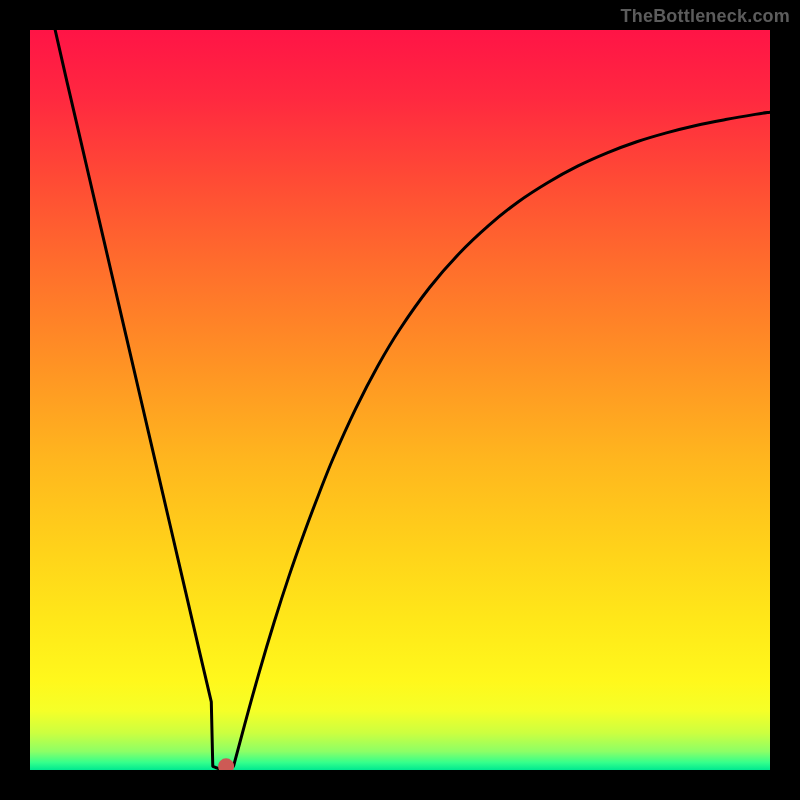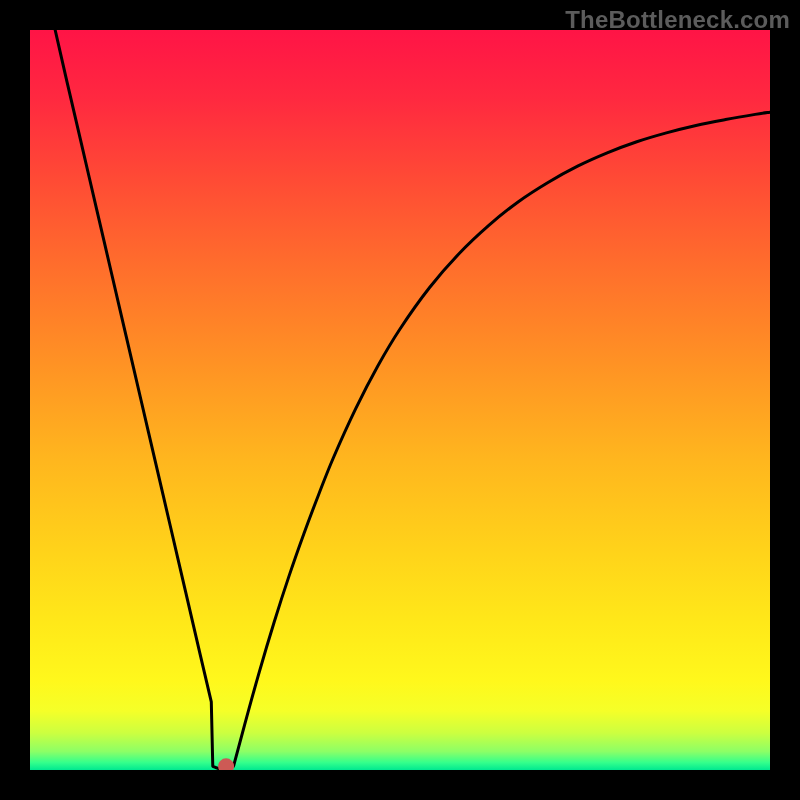--- a/index.html
+++ b/index.html
@@ -22,21 +22,21 @@
     top: 30px;
     width: 740px;
     height: 740px;
     overflow: hidden;
   }
   .watermark {
     position: absolute;
     top: 6px;
     right: 10px;
     font-family: Arial, Helvetica, sans-serif;
-    font-size: 24px;
+    font-size: 18px;
     font-weight: 600;
     color: #5c5c5c;
     letter-spacing: 0.2px;
   }
   svg {
     display: block;
   }
 </style>
 </head>
 <body>

